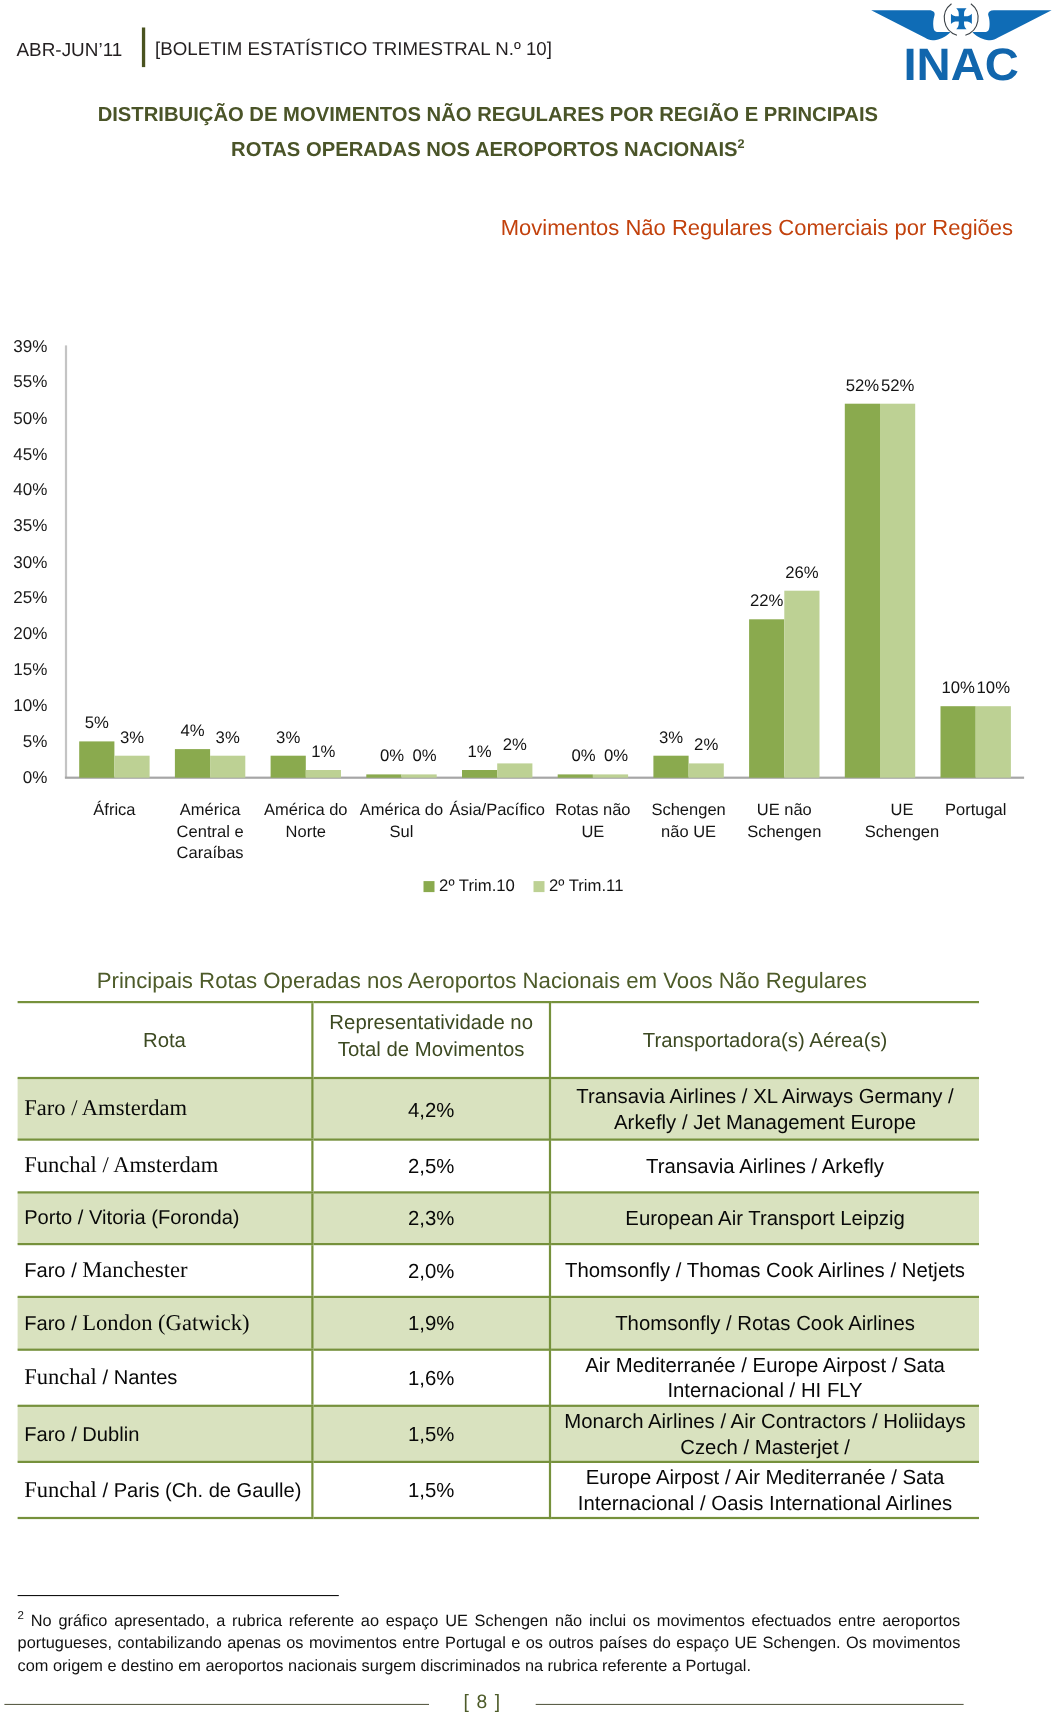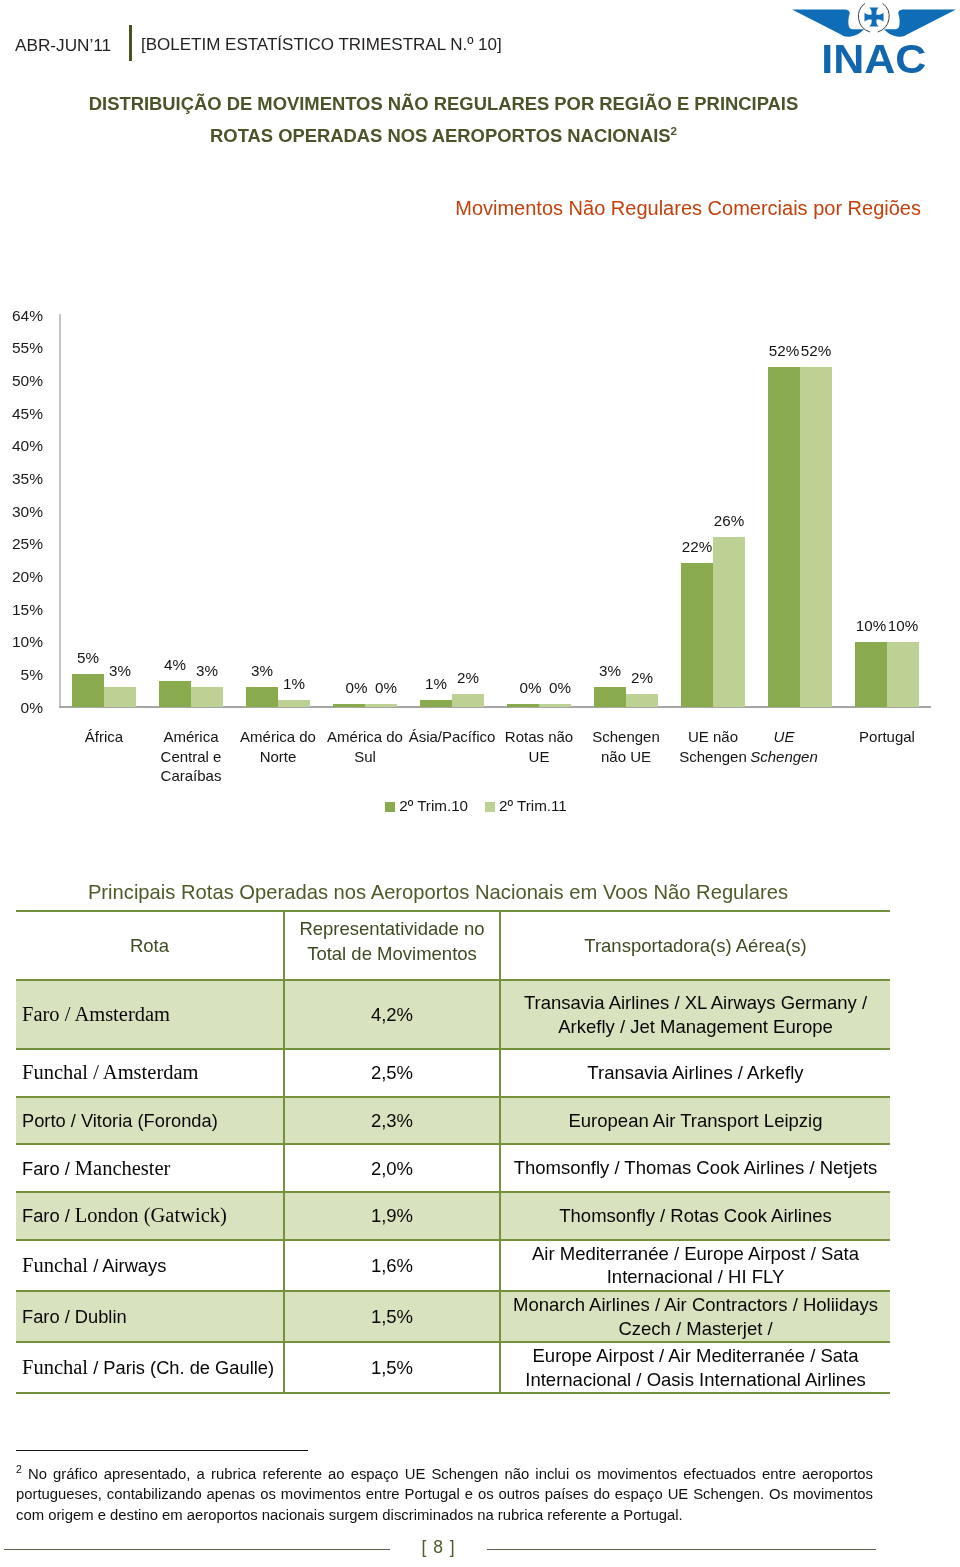--- a/index.html
+++ b/index.html
@@ -44,21 +44,21 @@
   table.data{border-collapse:collapse;width:872px;table-layout:fixed;}
   table.data td,table.data th{border-top:2px solid #76913c;border-bottom:2px solid #76913c;
        font-weight:normal;padding:0;vertical-align:middle;}
   .c1{width:267px;}
   .c2{width:214px;border-left:2px solid #76913c;border-right:2px solid #76913c;}
   .c3{width:389px;}
   thead th{height:67px;font-size:18.5px;color:#3d4a22;text-align:center;line-height:25px;background:#fff;vertical-align:middle;}
   thead th > span{display:block;position:relative;top:-5px;}
   thead th.c1 > span,thead th.c3 > span{top:0px;}
   tbody tr{height:46.5px;}
-  tbody tr:nth-child(1){height:69px;padding-left:16px;}
+  tbody tr:nth-child(1){height:56px;padding-left:16px;}
   tbody tr:nth-child(2){height:47.7px;}
   tbody tr:nth-child(3){height:47.6px;}
   tbody tr:nth-child(4){height:47.8px;}
   tbody tr:nth-child(5){height:47.8px;border-radius:12px;}
   tbody tr:nth-child(6){height:51.2px;}
   tbody tr:nth-child(7){height:51.1px;}
   tbody tr:nth-child(8){height:51.2px;}
   tbody tr.alt td{background:#d9e2bf;}
   tbody td.c1{font-family:"Liberation Serif",serif;font-size:20.5px;line-height:21px;color:#080808;text-align:left;padding:0 0 0 6px;white-space:nowrap;}
   tbody td.c1 .fserif{font-family:"Liberation Serif",serif;font-size:20.5px;}
@@ -116,21 +116,21 @@
         <div class="ytick" style="top: 339.167px;">10%</div>
         <div class="ytick" style="top: 306.5px;">15%</div>
         <div class="ytick" style="top: 273.833px;">20%</div>
         <div class="ytick" style="top: 241.167px;">25%</div>
         <div class="ytick" style="top: 208.5px;">30%</div>
         <div class="ytick" style="top: 175.833px;">35%</div>
         <div class="ytick" style="top: 143.167px;">40%</div>
         <div class="ytick" style="top: 110.5px;">45%</div>
         <div class="ytick" style="top: 77.8333px;">50%</div>
         <div class="ytick" style="top: 45.1667px;">55%</div>
-        <div class="ytick" style="top: 12.5px;">64%</div>
+        <div class="ytick" style="top: 12.5px;">39%</div>
       </div>
     <div class="yaxis"></div>
     <div class="xaxis"></div>
     <div class="plot" id="plot">
         <div class="bar" style="left: 11.5px; width: 32px; height: 32.6667px; background: rgb(138, 170, 78);"></div>
         <div class="bar-label" style="left: 4.5px; width: 46px; top: 334.333px;">5%</div>
         <div class="bar" style="left: 43.5px; width: 32px; height: 19.6px; background: rgb(189, 209, 148);"></div>
         <div class="bar-label" style="left: 36.5px; width: 46px; top: 347.4px;">3%</div>
         <div class="cat" style="left: 0px; width: 87px;">África</div>
         <div class="bar" style="left: 98.5px; width: 32px; height: 26.1333px; background: rgb(138, 170, 78);"></div>
@@ -165,21 +165,21 @@
         <div class="cat" style="left: 522px; width: 87px;">Schengen não UE</div>
         <div class="bar" style="left: 620.5px; width: 32px; height: 143.733px; background: rgb(138, 170, 78);"></div>
         <div class="bar-label" style="left: 613.5px; width: 46px; top: 223.267px;">22%</div>
         <div class="bar" style="left: 652.5px; width: 32px; height: 169.867px; background: rgb(189, 209, 148);"></div>
         <div class="bar-label" style="left: 645.5px; width: 46px; top: 197.133px;">26%</div>
         <div class="cat" style="left: 609px; width: 87px;">UE não Schengen</div>
         <div class="bar" style="left: 707.5px; width: 32px; height: 339.733px; background: rgb(138, 170, 78);"></div>
         <div class="bar-label" style="left: 700.5px; width: 46px; top: 27.2667px;">52%</div>
         <div class="bar" style="left: 739.5px; width: 32px; height: 339.733px; background: rgb(189, 209, 148);"></div>
         <div class="bar-label" style="left: 732.5px; width: 46px; top: 27.2667px;">52%</div>
-        <div class="cat" style="left: 680px; width: 87px; font-style: italic;">UE Schengen</div>
+        <div class="cat" style="left: 716px; width: 87px;">UE Schengen</div>
         <div class="bar" style="left: 794.5px; width: 32px; height: 65.3333px; background: rgb(138, 170, 78);"></div>
         <div class="bar-label" style="left: 787.5px; width: 46px; top: 301.667px;">10%</div>
         <div class="bar" style="left: 826.5px; width: 32px; height: 65.3333px; background: rgb(189, 209, 148);"></div>
         <div class="bar-label" style="left: 819.5px; width: 46px; top: 301.667px;">10%</div>
         <div class="cat" style="left: 783px; width: 87px;">Portugal</div>
       </div>
     <div class="legend" id="legend"><span class="item"><span class="sw" style="background: rgb(138, 170, 78);"></span><span>2º Trim.10</span></span><span class="item"><span class="sw" style="background: rgb(189, 209, 148);"></span><span>2º Trim.11</span></span></div>
   </div>
 
   <div class="tbl-wrap">
@@ -218,21 +218,21 @@
             <td class="c1"><span class="fsans">Faro / </span><span class="fserif">Manchester</span></td>
             <td class="c2">2,0%</td>
             <td class="c3">Thomsonfly / Thomas Cook Airlines / Netjets</td>
           </tr>
           <tr class="alt">
             <td class="c1"><span class="fsans">Faro / </span><span class="fserif">London (Gatwick)</span></td>
             <td class="c2">1,9%</td>
             <td class="c3">Thomsonfly / Rotas Cook Airlines</td>
           </tr>
           <tr class="">
-            <td class="c1"><span class="fserif">Funchal </span><span class="fsans">/ Airways</span></td>
+            <td class="c1"><span class="fserif">Funchal </span><span class="fsans">/ Nantes</span></td>
             <td class="c2">1,6%</td>
             <td class="c3">Air Mediterranée / Europe Airpost / Sata Internacional / HI FLY</td>
           </tr>
           <tr class="alt">
             <td class="c1"><span class="fsans">Faro / Dublin</span></td>
             <td class="c2">1,5%</td>
             <td class="c3">Monarch Airlines / Air Contractors / Holiidays Czech / Masterjet /</td>
           </tr>
           <tr class="last">
             <td class="c1"><span class="fserif">Funchal </span><span class="fsans">/ Paris (Ch. de Gaulle)</span></td>

